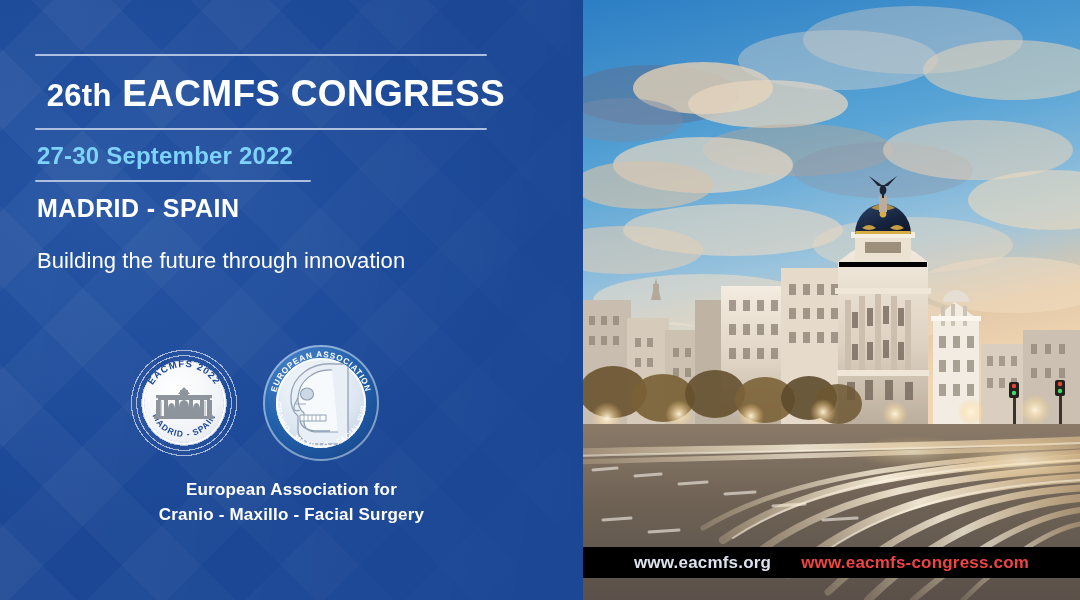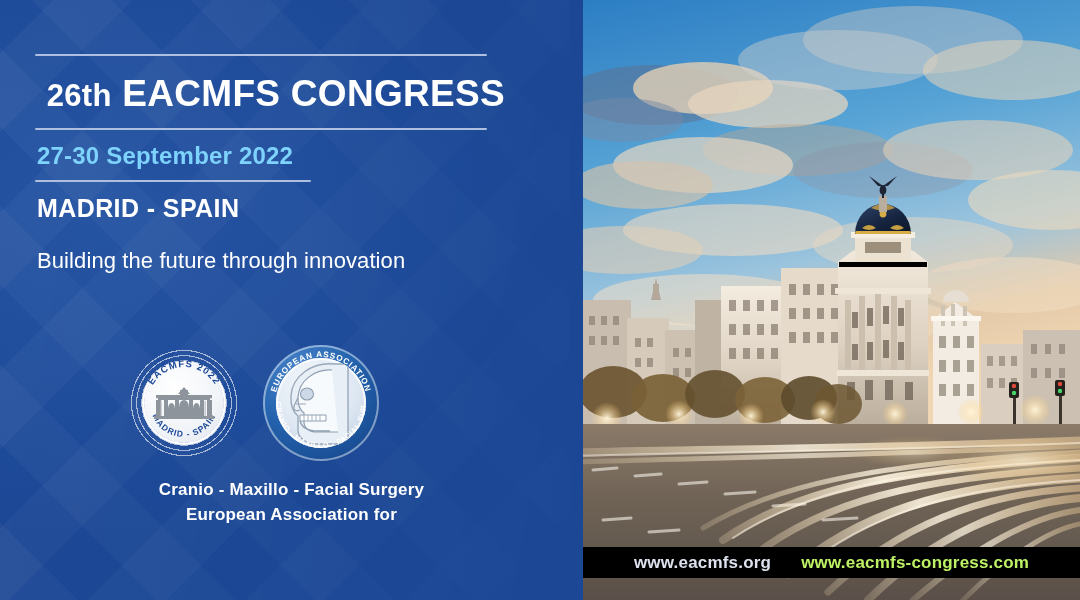--- a/index.html
+++ b/index.html
@@ -114,21 +114,21 @@
   }
   .photo svg{ position:absolute; left:0; top:0; width:497px; height:600px; display:block; }
 
   
   .url-bar{
     position:absolute; left:583px; top:547px; width:497px; height:31px;
     background:#000000; z-index:9;
     display:flex; align-items:center; justify-content:center; gap:30px;
   }
   .url-1{ color:#dde2ee; font-size:17px; font-weight:bold; letter-spacing:.2px; }
-  .url-2{ color:#bef264; font-size:17px; font-weight:bold; letter-spacing:.2px; }
+  .url-2{ color:#ef4444; font-size:17px; font-weight:bold; letter-spacing:.2px; }
 </style>
 </head>
 <body>
 
 <div id="banner">
 
   <div class="left-panel">
     <div class="panel-shade"></div>
     <div class="diamond-layer"></div>
     <div class="edge-strip"></div>
@@ -221,22 +221,22 @@
           </text>
           <text font-family="Liberation Sans, sans-serif" font-size="7.4" font-weight="bold" fill="#ffffff" letter-spacing=".7">
             <textPath href="#aBot" startOffset="50%" text-anchor="middle">FOR CRANIO - MAXILLO - FACIAL SURGERY</textPath>
           </text>
         </svg>
       </div>
     </div>
   </div>
 
   <div class="org-name">
+    <div>European Association for</div>
     <div>Cranio - Maxillo - Facial Surgery</div>
-    <div>European Association for</div>
   </div>
 
   <div class="photo">
     <svg viewBox="0 0 497 600" xmlns="http://www.w3.org/2000/svg" preserveAspectRatio="none">
       <defs>
         <linearGradient id="sky" x1="0" y1="0" x2="0.25" y2="1">
           <stop offset="0%" stop-color="#2c7ec4"></stop>
           <stop offset="40%" stop-color="#58a4d6"></stop>
           <stop offset="68%" stop-color="#9cc4dd"></stop>
           <stop offset="86%" stop-color="#e3c9a8"></stop>

